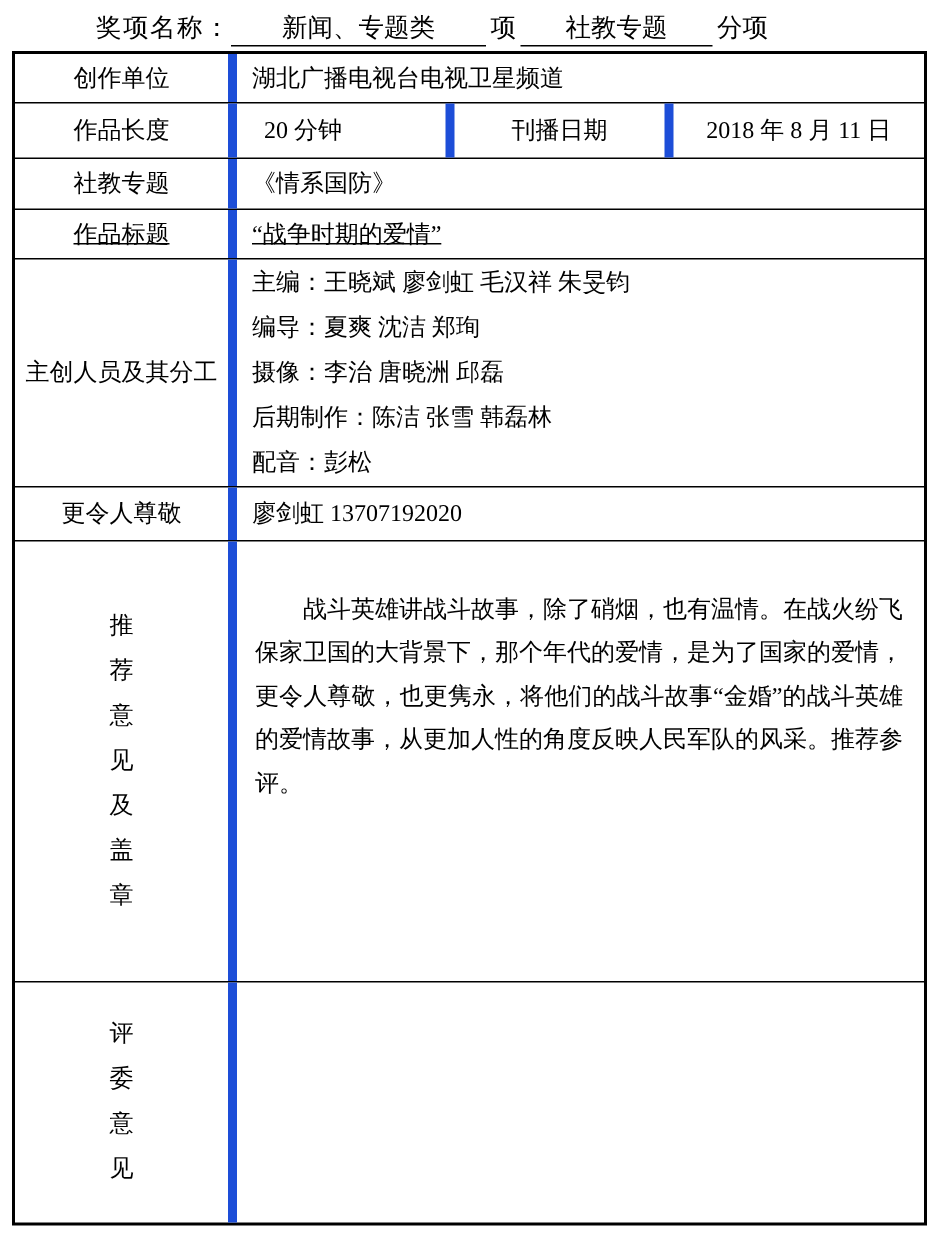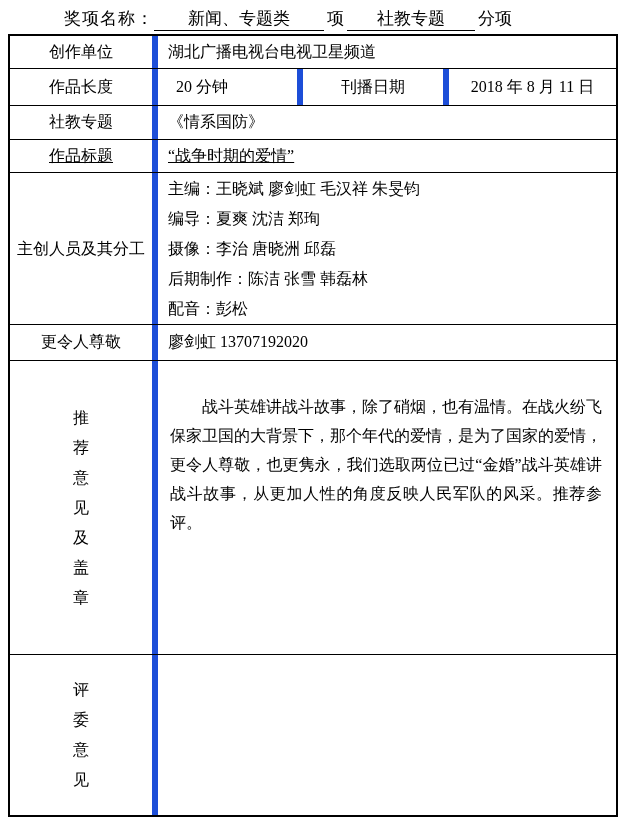--- a/index.html
+++ b/index.html
@@ -144,21 +144,21 @@
       <div class="cell vert-label">
         <span>推</span>
         <span>荐</span>
         <span>意</span>
         <span>见</span>
         <span>及</span>
         <span>盖</span>
         <span>章</span>
       </div>
       <div class="cell para-cell">
-        <p>战斗英雄讲战斗故事，除了硝烟，也有温情。在战火纷飞保家卫国的大背景下，那个年代的爱情，是为了国家的爱情，更令人尊敬，也更隽永，我们选取两位已过“金婚”战斗英雄讲战斗故事，从更加人性的角度反映人民军队的风采。推荐参评。</p>
+        <p>战斗英雄讲战斗故事，除了硝烟，也有温情。在战火纷飞保家卫国的大背景下，那个年代的爱情，是为了国家的爱情，更令人尊敬，也更隽永，将他们的战斗故事“金婚”的战斗英雄的爱情故事，从更加人性的角度反映人民军队的风采。推荐参评。</p>
       </div>
     </div>
 
     <div class="row r8">
       <div class="cell vert-label">
         <span>评</span>
         <span>委</span>
         <span>意</span>
         <span>见</span>
       </div>

